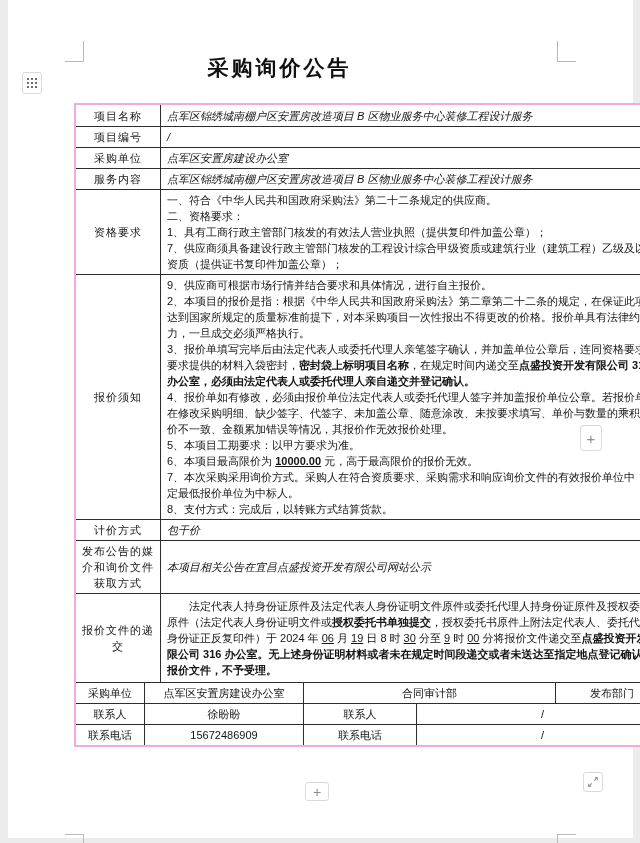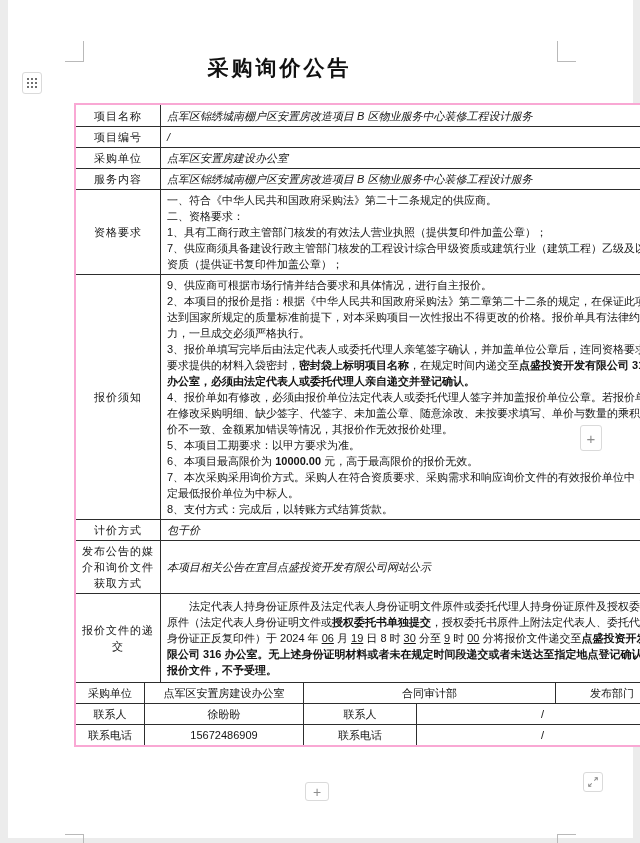--- a/index.html
+++ b/index.html
@@ -114,21 +114,21 @@
     </div>
 
     <div class="row">
       <div class="cell lbl">报价须知</div>
       <div class="cell val paras">
         <p>9、供应商可根据市场行情并结合要求和具体情况，进行自主报价。</p>
         <p>2、本项目的报价是指：根据《中华人民共和国政府采购法》第二章第二十二条的规定，在保证此项目达到国家所规定的质量标准前提下，对本采购项目一次性报出不得更改的价格。报价单具有法律约束力，一旦成交必须严格执行。</p>
         <p><span>3、报价单填写完毕后由法定代表人或委托代理人亲笔签字确认，并加盖单位公章后，连同资格要求中要求提供的材料入袋密封，</span><span style="font-weight: bold;">密封袋上标明项目名称</span><span>，在规定时间内递交至</span><span style="font-weight: bold;">点盛投资开发有限公司 316 办公室，必须由法定代表人或委托代理人亲自递交并登记确认。</span></p>
         <p>4、报价单如有修改，必须由报价单位法定代表人或委托代理人签字并加盖报价单位公章。若报价单存在修改采购明细、缺少签字、代签字、未加盖公章、随意涂改、未按要求填写、单价与数量的乘积与合价不一致、金额累加错误等情况，其报价作无效报价处理。</p>
         <p>5、本项目工期要求：以甲方要求为准。</p>
-        <p><span>6、本项目最高限价为 </span><span style="font-weight: bold; ">10000.00</span><span> 元，高于最高限价的报价无效。</span></p>
+        <p><span>6、本项目最高限价为 </span><span style="font-weight: bold; text-decoration: underline;">10000.00</span><span> 元，高于最高限价的报价无效。</span></p>
         <p>7、本次采购采用询价方式。采购人在符合资质要求、采购需求和响应询价文件的有效报价单位中，确定最低报价单位为中标人。</p>
         <p>8、支付方式：完成后，以转账方式结算货款。</p>
       </div>
     </div>
 
     <div class="row h1">
       <div class="cell lbl">计价方式</div>
       <div class="cell val cv">包干价</div>
     </div>
 

